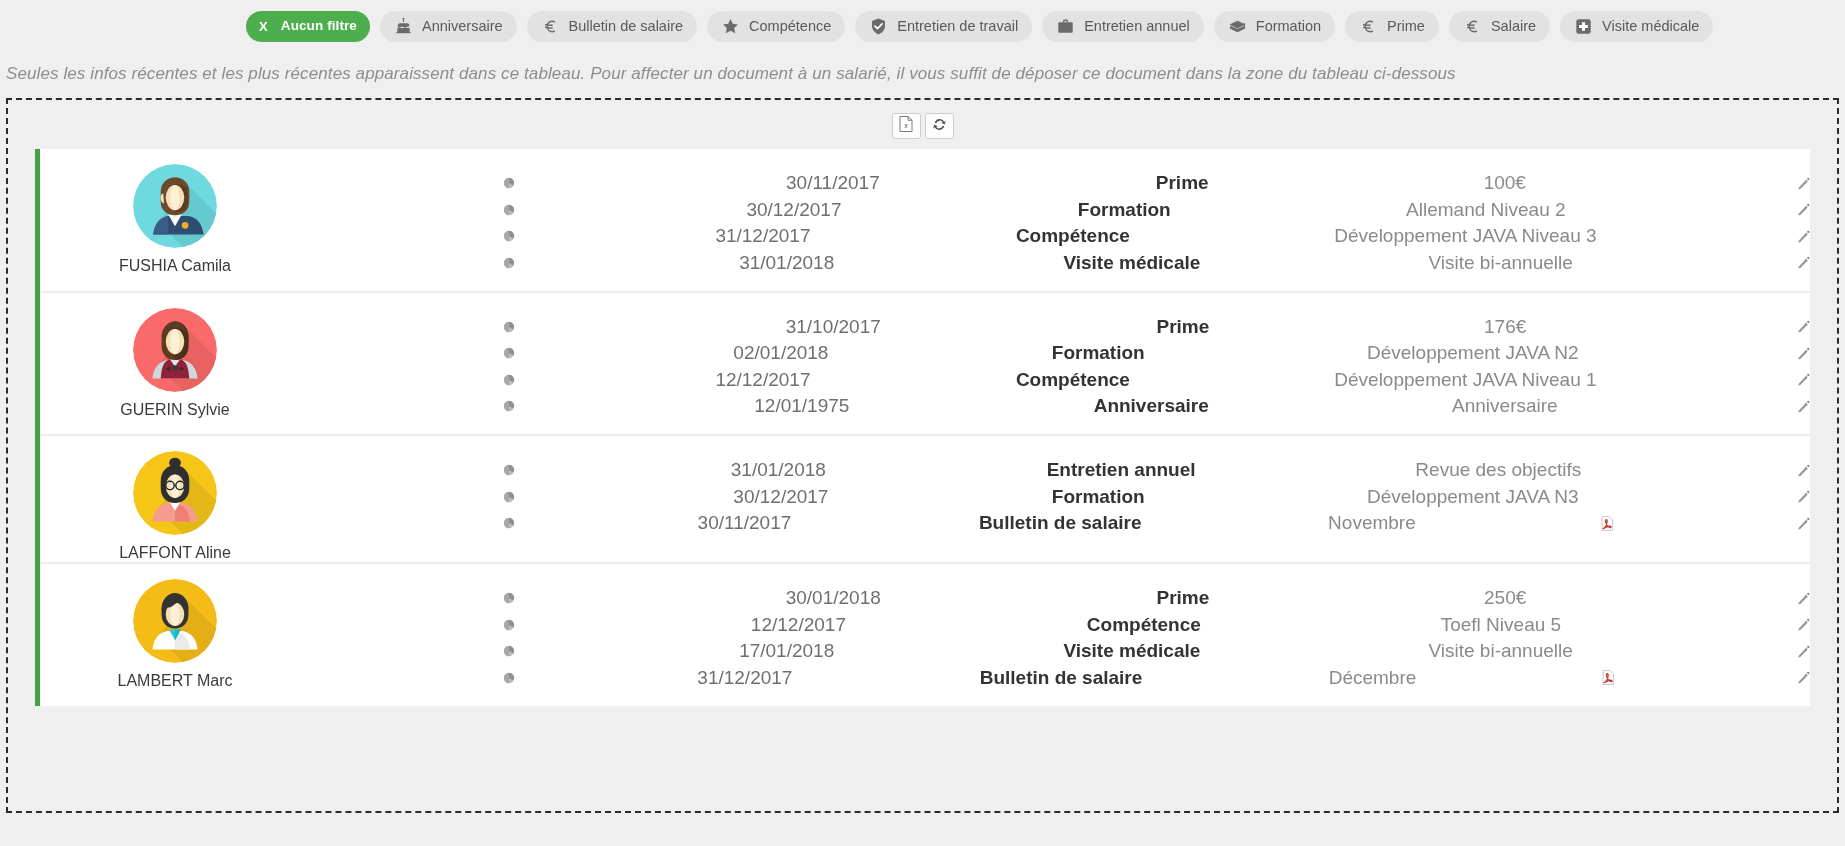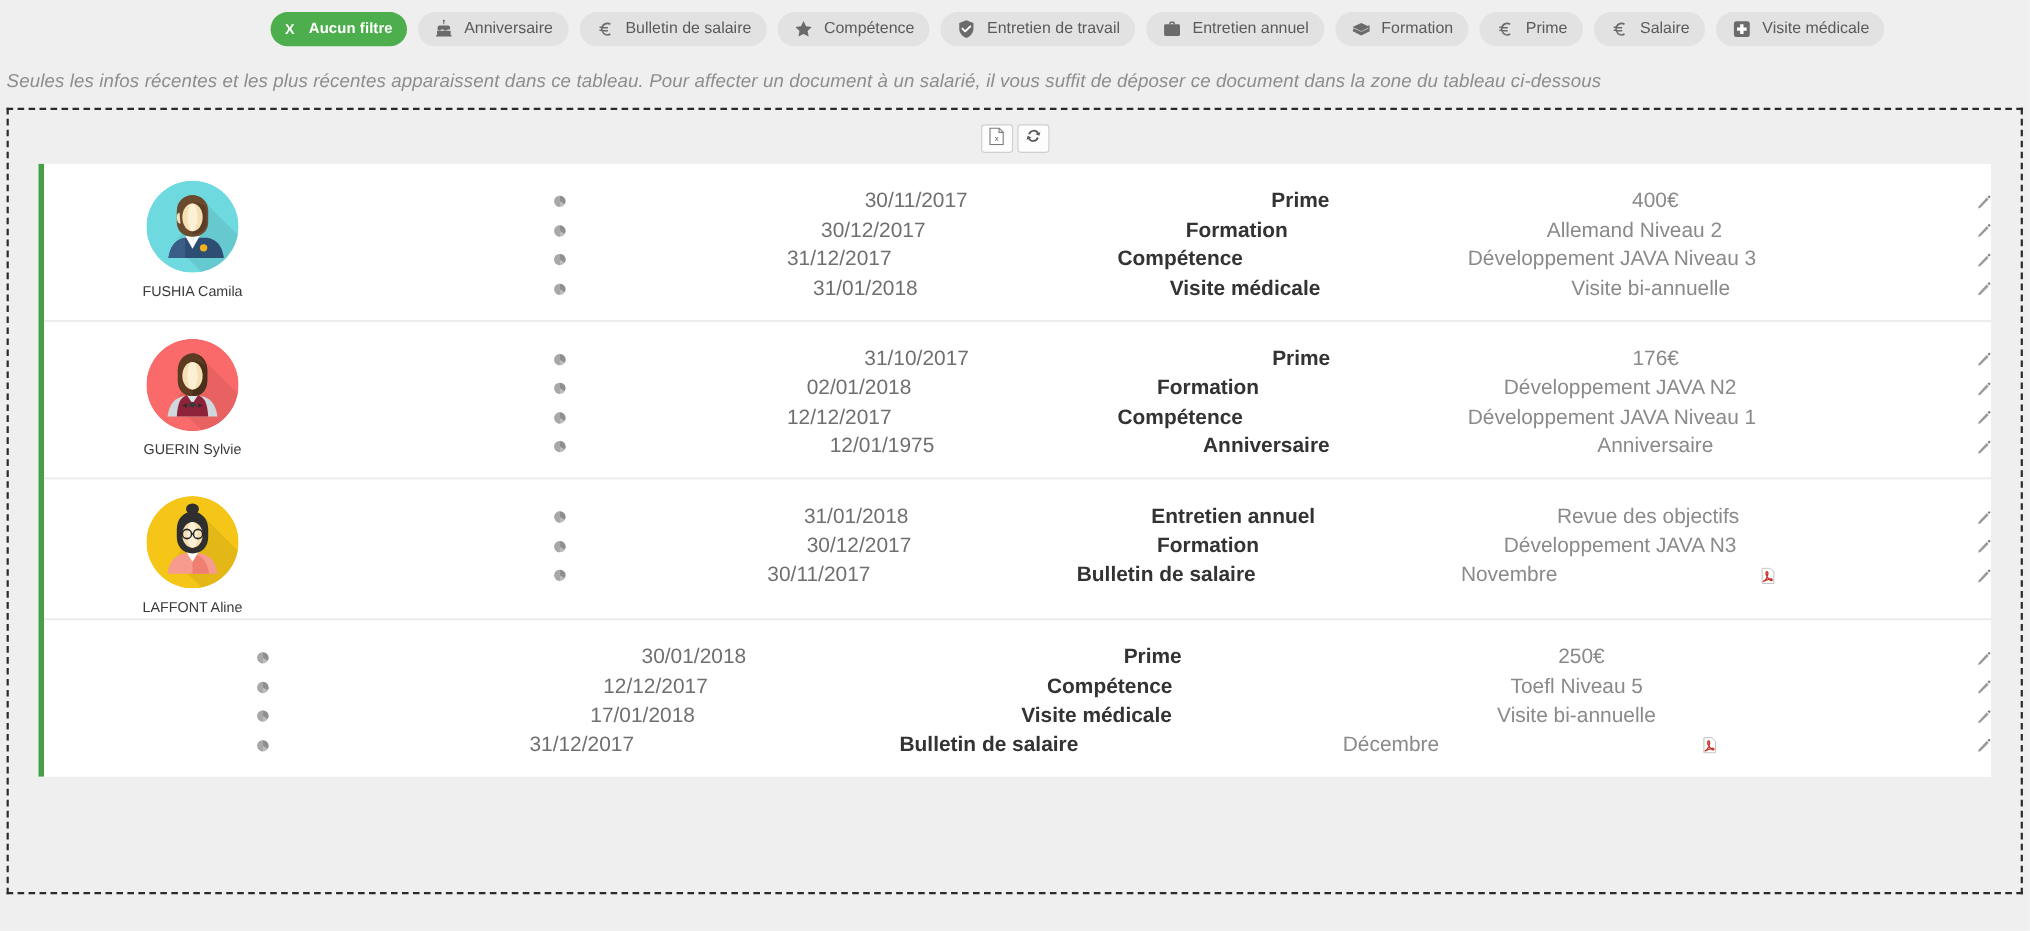--- a/index.html
+++ b/index.html
@@ -118,21 +118,21 @@
   }
   .avatar {
     width: 84px; height: 84px;
     border-radius: 50%;
     overflow: hidden;
     position: relative;
   }
   .avatar svg { display: block; width: 84px; height: 84px; }
   .emp-name {
     margin-top: 9px;
-    font-size: 13px;
+    font-size: 16px;
     color: #3a3a3a;
   }
 
   .emp-details {
     flex: 1;
     padding: 24px 0 18px 193px;
   }
   .detail-line {
     display: flex;
     align-items: center;
@@ -291,21 +291,21 @@
           <div class="detail-line">
         <span class="pie-icon">
               <svg width="12" height="12" viewBox="0 0 14 14">
                 <circle cx="7" cy="7" r="6" fill="#bcbcbc"></circle>
                 <path d="M7 1v6l5.2 3A6 6 0 0 0 7 1z" fill="#8f8f8f"></path>
                 <path d="M7 7V1a6 6 0 0 0 0 12z" fill="#a8a8a8"></path>
               </svg>
             </span>
         <span class="d-date">30/11/2017</span>
         <span class="d-type">Prime</span>
-        <span class="d-value">400€</span>
+        <span class="d-value">100€</span>
 
         <span class="pencil">
               <svg width="13" height="13" viewBox="0 0 14 14">
                 <path d="M2 11.2l-.6 2.2 2.2-.6 8-8L10 2.6z" fill="#9a9a9a"></path>
                 <path d="M10.6 2l1.6 1.6 1-1a.8.8 0 0 0 0-1.1l-.5-.5a.8.8 0 0 0-1.1 0z" fill="#7f7f7f"></path>
               </svg>
             </span>
       </div>
           <div class="detail-line">
         <span class="pie-icon">
@@ -548,20 +548,38 @@
         <span class="pencil">
               <svg width="13" height="13" viewBox="0 0 14 14">
                 <path d="M2 11.2l-.6 2.2 2.2-.6 8-8L10 2.6z" fill="#9a9a9a"></path>
                 <path d="M10.6 2l1.6 1.6 1-1a.8.8 0 0 0 0-1.1l-.5-.5a.8.8 0 0 0-1.1 0z" fill="#7f7f7f"></path>
               </svg>
             </span>
       </div>
         </div>
       </div>
       <div class="emp-row">
+    <div class="emp-card">
+      <div class="avatar">
+            <svg viewBox="0 0 100 100">
+    <circle cx="50" cy="50" r="50" fill="#f5bc18"></circle>
+    <path d="M62 22L100 60v10a50 50 0 0 1-40 29L30 70z" fill="rgba(0,0,0,0.07)"></path>
+
+      <path d="M41 62c-10 2-16 8-18 22h54c-2-14-8-20-18-22z" fill="#fdfdfd"></path>
+      <path d="M50 62c10 2 16 8 18 22H50z" fill="#eaeaea"></path>
+      <path d="M43 60h14l-7 13z" fill="#2fc7d8"></path>
+      <path d="M50 60h7l-7 13z" fill="#1fb4c6"></path>
+      <path d="M34 36c0-11 7-19 16-19s16 8 16 19v6c0 11-7 17-16 17s-16-6-16-17z" fill="#333333"></path>
+      <ellipse cx="50" cy="42" rx="11" ry="14" fill="#f5e0b5"></ellipse>
+      <ellipse cx="50" cy="42" rx="5.5" ry="14" fill="#fdf0d5"></ellipse>
+      <path d="M34 36c1-12 8-19 16-19s15 7 16 18c-3-6-8-9-13-7-4 2-7 6-11 6-3 0-6-1-8 2z" fill="#333333"></path>
+  </svg>
+          </div>
+      <div class="emp-name">LAMBERT Marc</div>
+    </div>
     <div class="emp-details">
           <div class="detail-line">
         <span class="pie-icon">
               <svg width="12" height="12" viewBox="0 0 14 14">
                 <circle cx="7" cy="7" r="6" fill="#bcbcbc"></circle>
                 <path d="M7 1v6l5.2 3A6 6 0 0 0 7 1z" fill="#8f8f8f"></path>
                 <path d="M7 7V1a6 6 0 0 0 0 12z" fill="#a8a8a8"></path>
               </svg>
             </span>
         <span class="d-date">30/01/2018</span>

